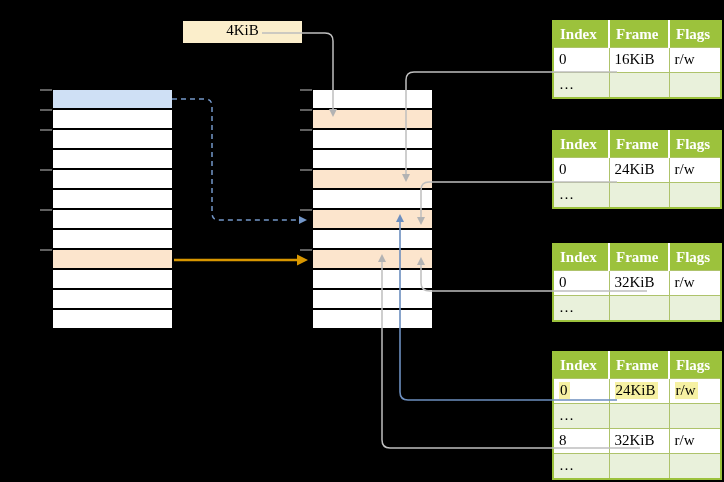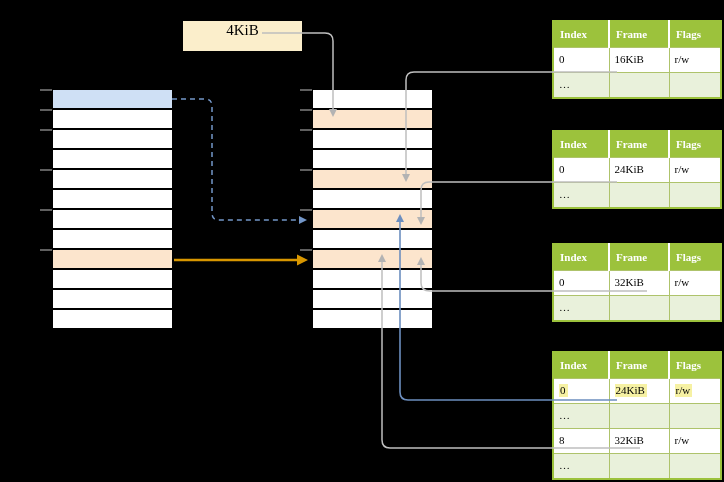--- a/index.html
+++ b/index.html
@@ -11,30 +11,30 @@
   
   .memcol{position:absolute;width:119px;}
   .col-left{left:53px;top:90px;}
   .col-mid{left:313px;top:90px;}
   .cell{height:18px;border-bottom:2px solid #000;}
   .cell-white{background:#ffffff;}
   .cell-blue{background:#CFE0F5;}
   .cell-orange{background:#FCE5CD;}
   
   .sizebox{
-    position:absolute;left:183px;top:21px;width:119px;height:30px;
+    position:absolute;left:183px;top:21px;width:119px;height:22px;
     background:#FBEECB;color:#000;font-size:15px;line-height:18px;
     text-align:center;
   }
   
   table.ptable{
     position:absolute;width:168px;border-collapse:collapse;
     background:#fff;table-layout:fixed;
     border:2px solid #9CC23C;
-    font-size:11px;color:#000;
+    font-size:15px;color:#000;
   }
   .t1{left:552px;top:20px;}
   .t2{left:552px;top:130px;}
   .t3{left:552px;top:243px;}
   .t4{left:552px;top:351px;}
   col.c-index{width:56px;} col.c-frame{width:60px;} col.c-flags{width:52px;}
   table.ptable th{
     background:#9CC23C;color:#fff;font-weight:bold;text-align:left;
     padding:2px 0 3px 6px;border-right:2px solid #fff;line-height:20px;
   }

